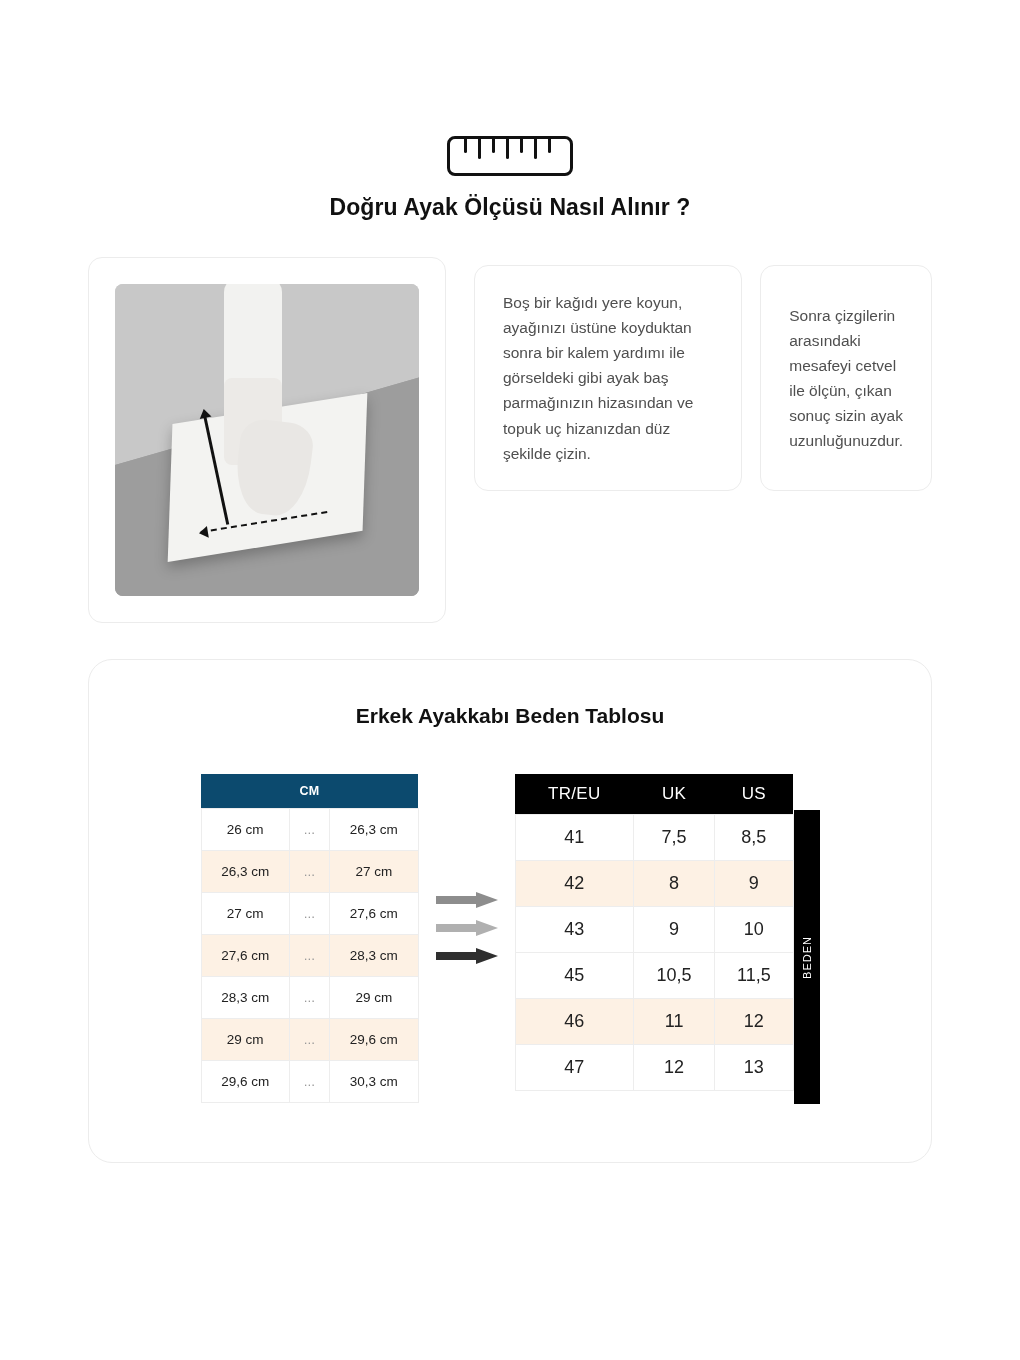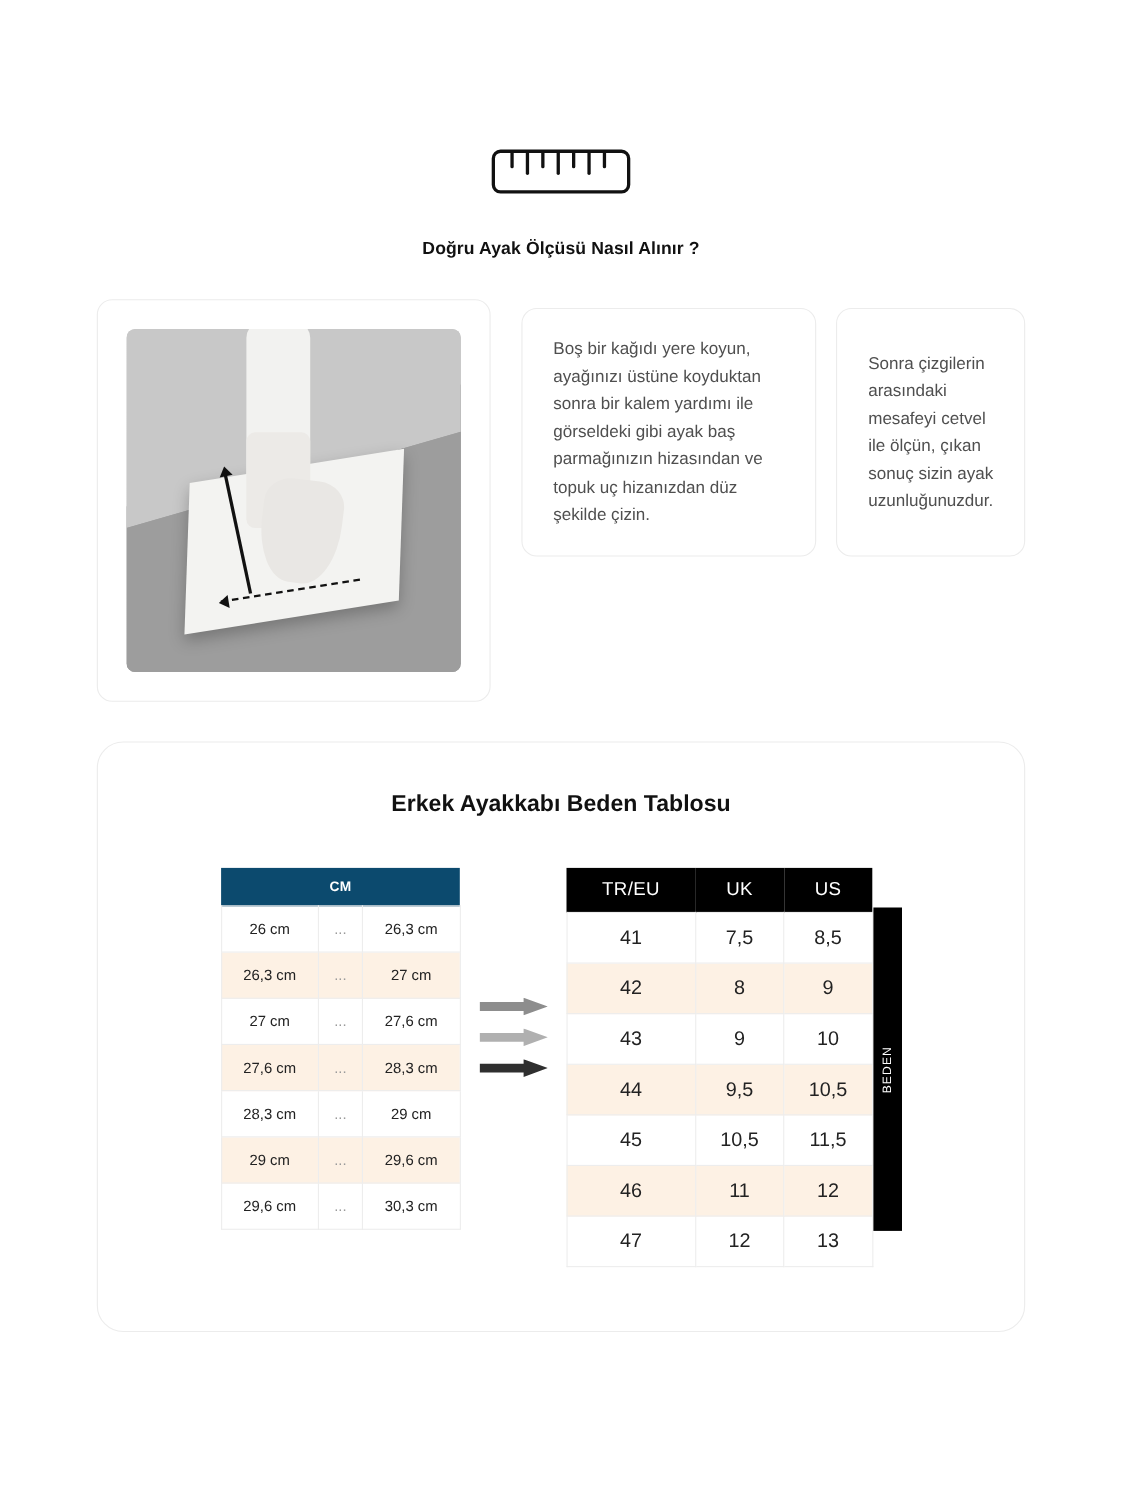--- a/index.html
+++ b/index.html
@@ -32,24 +32,24 @@
   .ruler i {
     position: absolute;
     top: 0;
     width: 3px;
     background: #111;
     border-radius: 0 0 2px 2px;
   }
 
   .title {
     text-align: center;
-    font-size: 16px;
+    font-size: 23px;
     font-weight: bold;
     color: #111;
-    margin-top: 42px;
+    margin-top: 18px;
     letter-spacing: .1px;
   }
 
   
   .top-row {
     display: flex;
     gap: 28px;
     padding: 0 88px;
     margin-top: 36px;
     align-items: flex-start;
@@ -377,25 +377,20 @@
           <tr class="alt">
             <td>42</td>
             <td>8</td>
             <td>9</td>
           </tr>
           <tr>
             <td>43</td>
             <td>9</td>
             <td>10</td>
           </tr>
-          <tr class="alt">
-            <td>44</td>
-            <td>9,5</td>
-            <td>10,5</td>
-          </tr>
           <tr>
             <td>45</td>
             <td>10,5</td>
             <td>11,5</td>
           </tr>
           <tr class="alt">
             <td>46</td>
             <td>11</td>
             <td>12</td>
           </tr>

